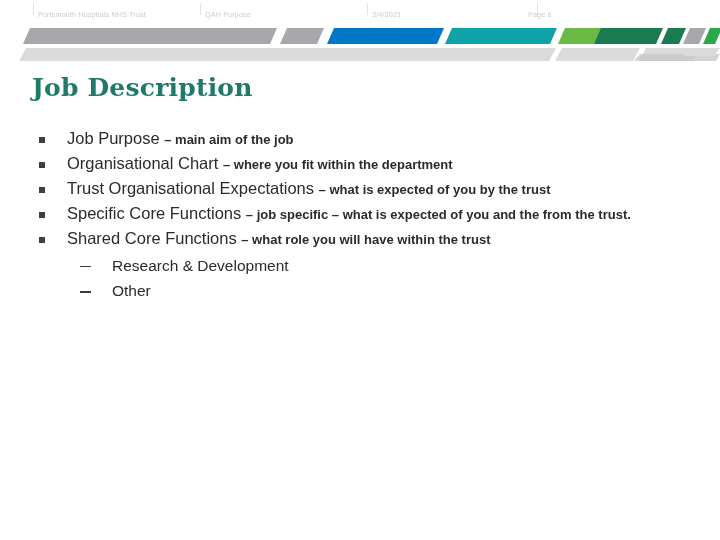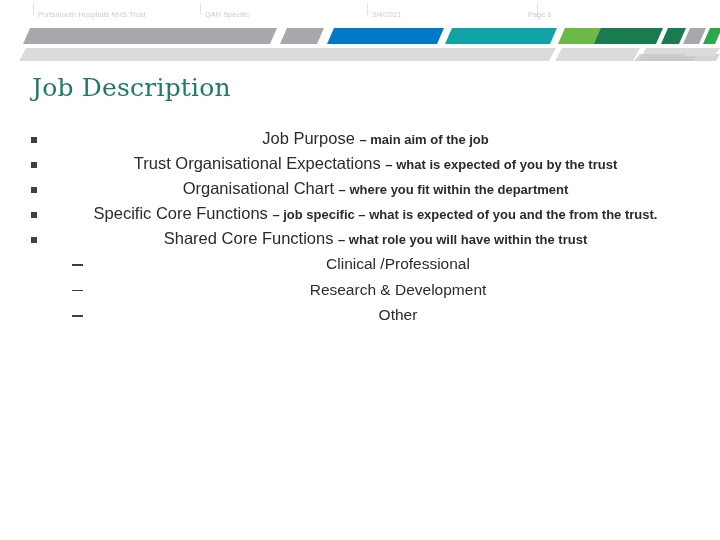--- a/index.html
+++ b/index.html
@@ -70,29 +70,29 @@
   .slide-title {
     position: absolute;
     left: 32px;
     top: 72px;
     font-family: "DejaVu Serif", "Liberation Serif", serif;
     font-size: 25px;
     line-height: 32px;
     color: #1f7a6a;
     letter-spacing: .2px;
     white-space: nowrap;
+    font-weight: bold;
   }
 
   
   .slide-body {
     position: absolute;
-    left: 28px;
+    left: 36px;
     top: 128px;
     width: 664px;
-    text-align: center;
   }
 
   .bullet-row {
     position: relative;
     padding-left: 31px;
     margin: 0 0 3px 0;
   }
   .bullet-marker {
     position: absolute;
     left: 3px;
@@ -140,21 +140,21 @@
 </head>
 <body>
 
 <div class="slide-header">
 
   <div class="header-meta">
     <div class="meta-tick tick-trust"></div>
     <div class="meta-cell cell-trust">Portsmouth Hospitals NHS Trust</div>
 
     <div class="meta-tick tick-site"></div>
-    <div class="meta-cell cell-site">QAH Specific</div>
+    <div class="meta-cell cell-site">QAH Purpose</div>
 
     <div class="meta-tick tick-date"></div>
     <div class="meta-cell cell-date">3/4/2021</div>
 
     <div class="meta-tick tick-page"></div>
     <div class="meta-cell cell-page">Page 6</div>
   </div>
 
   <div class="ribbon">
     <svg width="720" height="38" viewBox="0 0 720 38" xmlns="http://www.w3.org/2000/svg">
@@ -185,49 +185,48 @@
   <div class="bullet-row">
     <span class="bullet-marker"></span>
     <div class="bullet-text">
       <span>Job Purpose </span><span class="detail">– </span><span class="detail">main aim of the job</span>
     </div>
   </div>
 
   <div class="bullet-row">
     <span class="bullet-marker"></span>
     <div class="bullet-text">
+      <span>Organisational Chart </span><span class="detail">– </span><span class="detail">where you fit within the department</span>
+    </div>
+  </div>
+
+  <div class="bullet-row">
+    <span class="bullet-marker"></span>
+    <div class="bullet-text">
       <span>Trust Organisational Expectations </span><span class="detail">– </span><span class="detail">what is expected of you by the trust</span>
-    </div>
-  </div>
-
-  <div class="bullet-row">
-    <span class="bullet-marker"></span>
-    <div class="bullet-text">
-      <span>Organisational Chart </span><span class="detail">– </span><span class="detail">where you fit within the department</span>
     </div>
   </div>
 
   <div class="bullet-row">
     <span class="bullet-marker"></span>
     <div class="bullet-text">
       <span>Specific Core Functions </span><span class="detail">– </span><span class="detail">job specific – what is expected of you and the from the trust.</span>
     </div>
   </div>
 
   <div class="bullet-row">
     <span class="bullet-marker"></span>
     <div class="bullet-text">
       <span>Shared Core Functions </span><span class="detail">– </span><span class="detail">what role you will have within the trust</span>
     </div>
   </div>
 
   <div class="sub-list">
     <div class="sub-row">
       <span class="sub-marker"></span>
-      <span class="sub-text">Clinical /Professional</span>
     </div>
     <div class="sub-row">
       <span class="sub-marker"></span>
       <span class="sub-text">Research &amp; Development</span>
     </div>
     <div class="sub-row">
       <span class="sub-marker"></span>
       <span class="sub-text">Other</span>
     </div>
   </div>

